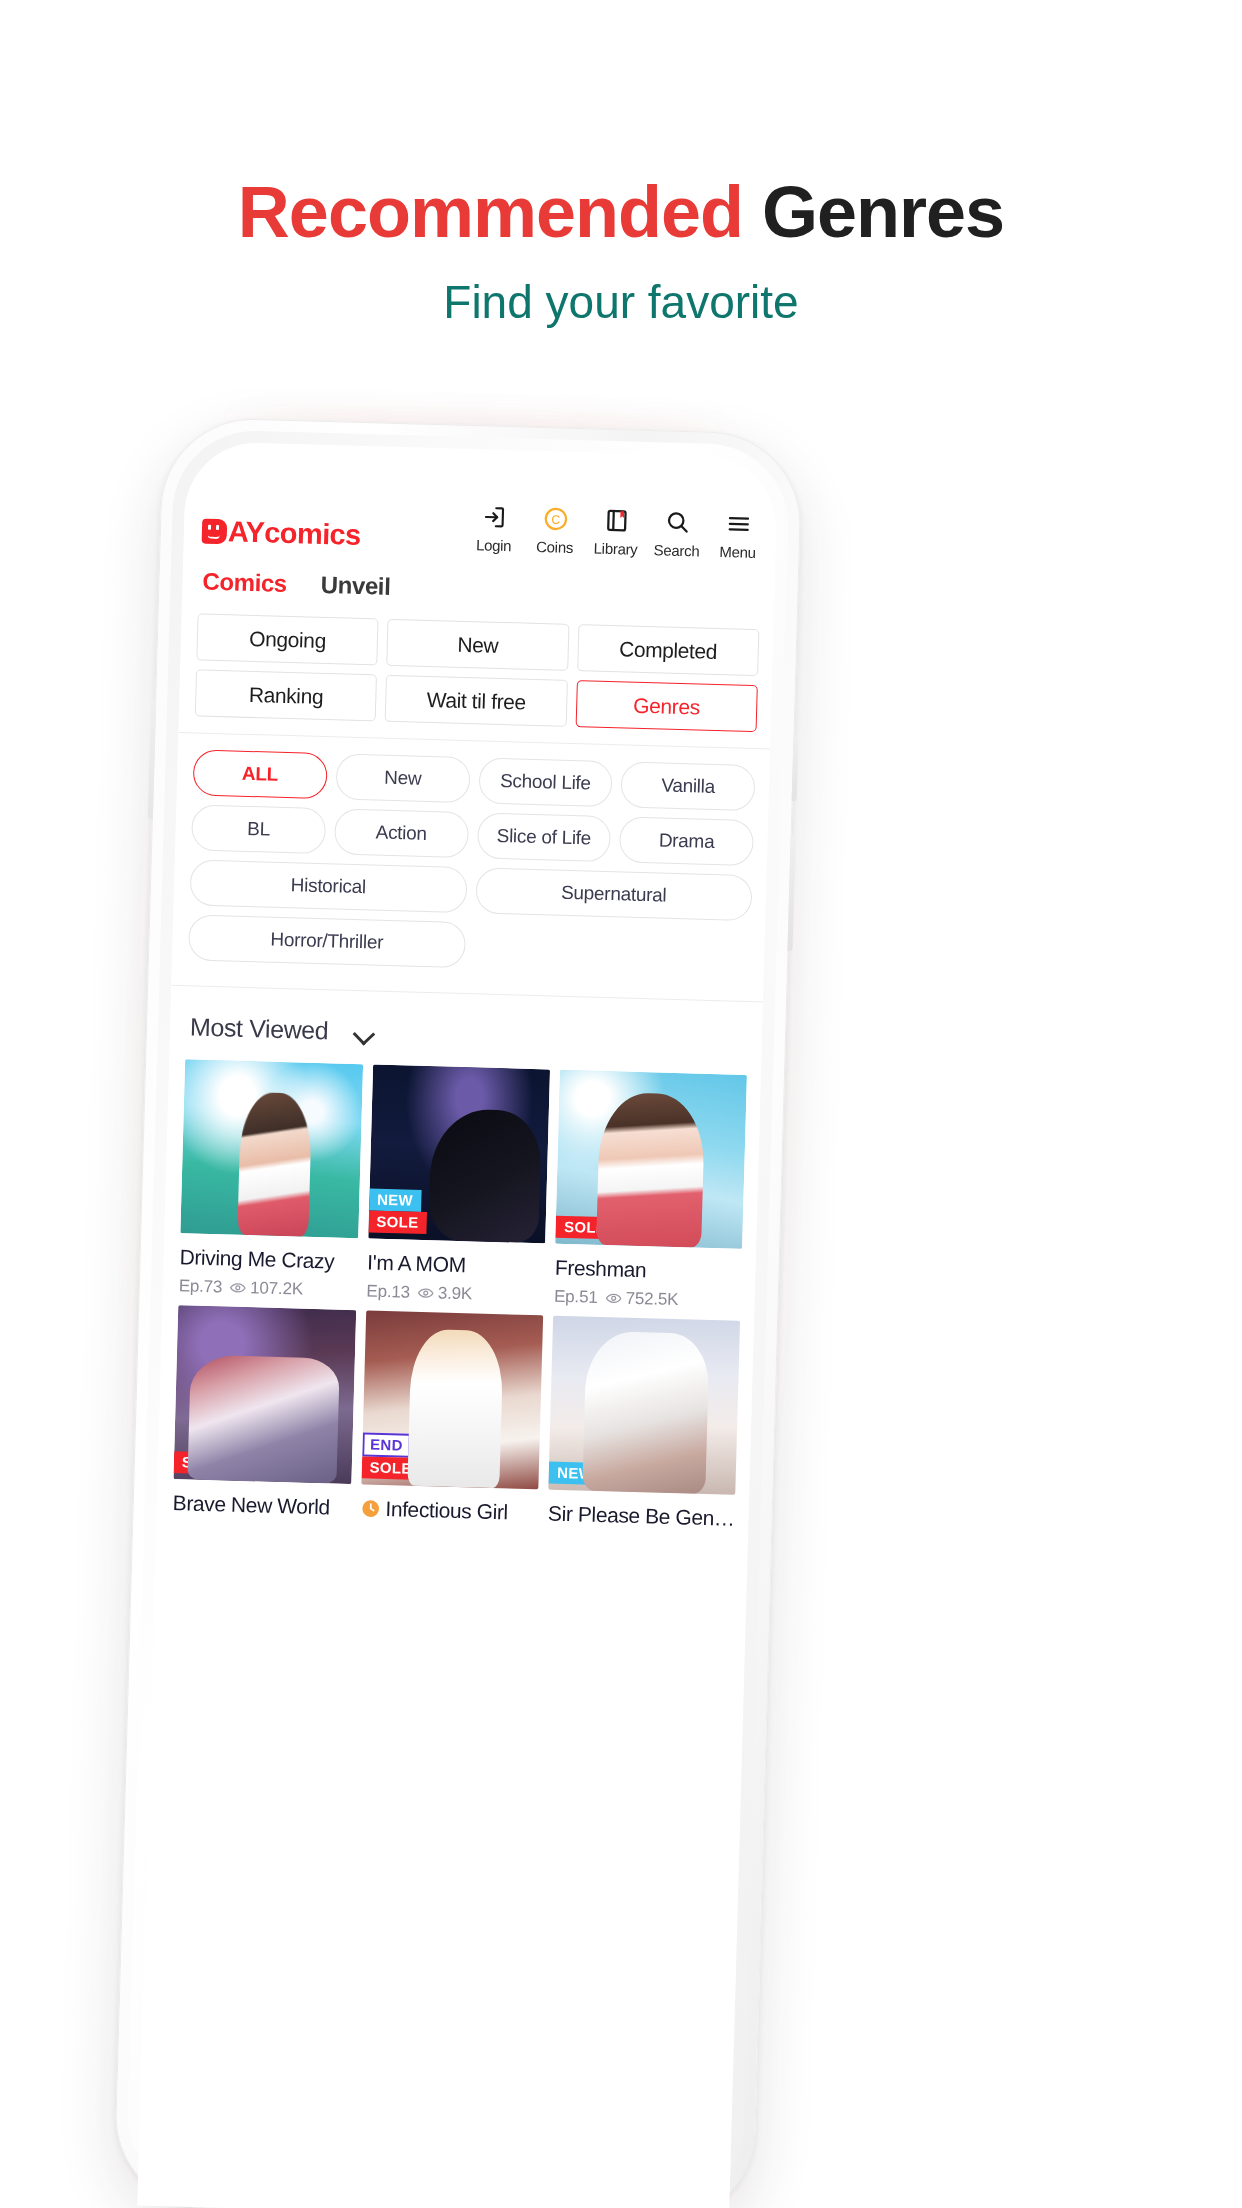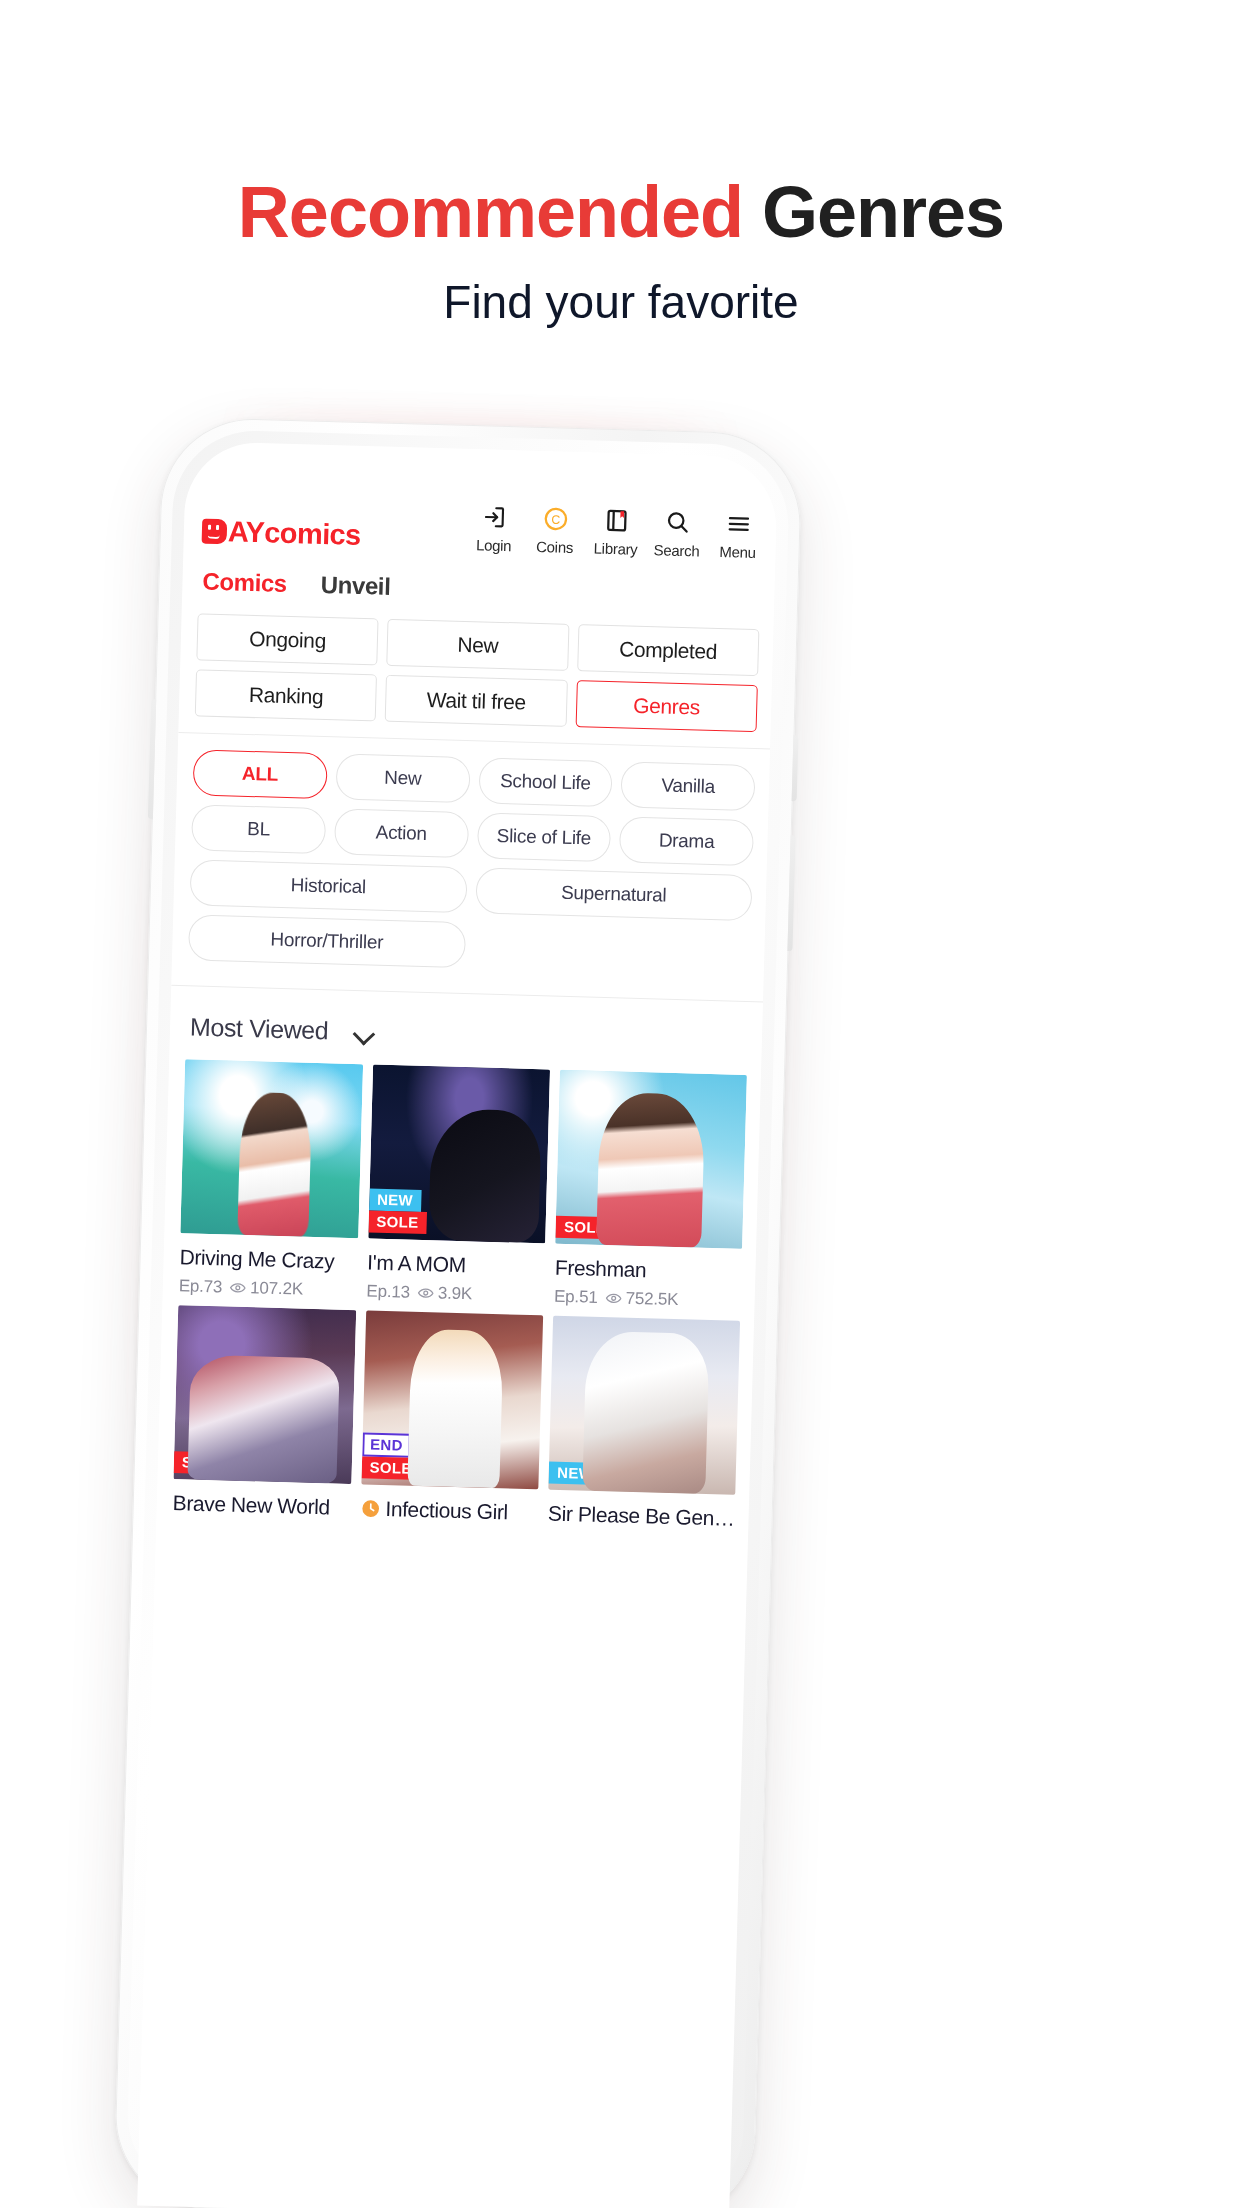--- a/index.html
+++ b/index.html
@@ -13,21 +13,21 @@
 
   
   .hero { position: absolute; top: 175px; left: 0; width: 1242px; text-align: center; }
   .hero-title {
     font-size: 72px; font-weight: 700; letter-spacing: -1px; line-height: 1.05;
     white-space: nowrap;
   }
   .hero-title .accent { color: #e83b37; }
   .hero-title .plain  { color: #202020; }
   .hero-sub {
-    margin-top: 24px; font-size: 46px; font-weight: 400; color: #0f172a;
+    margin-top: 24px; font-size: 46px; font-weight: 400; color: #0f766e;
   }
 
   
   .phone-wrap {
     position: absolute; left: 138px; top: 425px;
     width: 640px; height: 1790px;
     transform: rotate(1.6deg);
   }
   .phone-glow {
     position: absolute; inset: -14px -10px -10px -14px;

